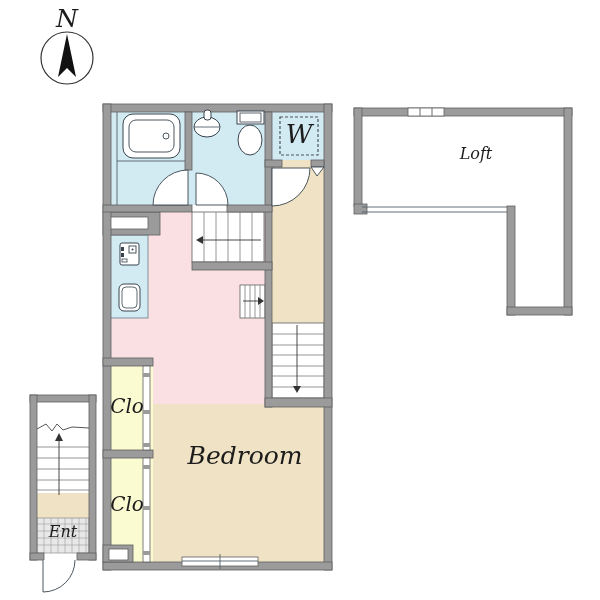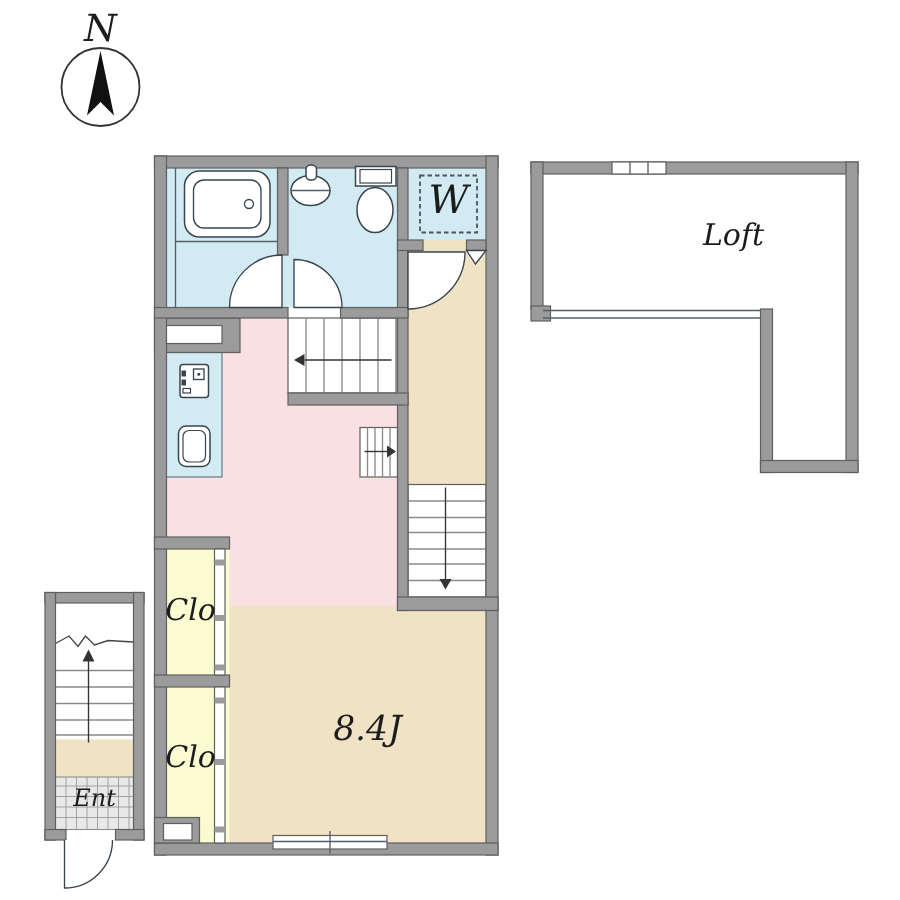--- a/index.html
+++ b/index.html
@@ -3,21 +3,21 @@
 <meta charset="utf-8">
 <style>
   html,body{margin:0;padding:0;background:#ffffff;}
   .canvas{position:relative;width:600px;height:600px;background:#ffffff;overflow:hidden;
           font-family:"DejaVu Serif", serif;}
   .plan-svg{position:absolute;left:0;top:0;}
   .lbl{position:absolute;font-style:italic;color:#1c1c1c;text-align:center;
        font-family:"DejaVu Serif", serif;line-height:1.05;white-space:nowrap;}
   .lbl-n{left:47px;top:6px;width:40px;font-size:25px;}
   .lbl-w{left:279px;top:121px;width:40px;font-size:26px;}
-  .lbl-loft{left:429px;top:146px;width:120px;font-size:20px;}
+  .lbl-loft{left:416px;top:146px;width:120px;font-size:16px;}
   .lbl-clo1{left:102px;top:396px;width:50px;font-size:20px;}
   .lbl-clo2{left:102px;top:494px;width:50px;font-size:20px;}
   .lbl-bedroom{left:165px;top:443px;width:160px;font-size:25px;}
   .lbl-size{left:165px;top:474px;width:160px;font-size:23px;}
   .lbl-ent{left:37px;top:524px;width:52px;font-size:16px;}
   .wall{stroke:#5f5f5f;stroke-width:0.8;}
   .thin{stroke:#56606a;stroke-width:0.9;fill:none;}
   .fix{stroke:#39444e;stroke-width:1;fill:#ffffff;}
   .stepline{stroke:#8a8a8a;stroke-width:0.9;}
   .arrow{stroke:#333;stroke-width:0.9;fill:none;}
@@ -211,16 +211,16 @@
     <rect x="77" y="553" width="19" height="7" class="wall" fill="#9b9b9b"></rect>
     <path d="M 43,560 L 43,592 A 32 32 0 0 0 75,560" fill="#ffffff" stroke="#39444e" stroke-width="0.9"></path>
   </g>
 </svg>
 
 <div class="lbl lbl-n">N</div>
 <div class="lbl lbl-w">W</div>
 <div class="lbl lbl-loft">Loft</div>
 <div class="lbl lbl-clo1">Clo</div>
 <div class="lbl lbl-clo2">Clo</div>
-<div class="lbl lbl-size">8.4J</div>
+<div class="lbl lbl-bedroom">Bedroom</div>
 <div class="lbl lbl-ent">Ent</div>
 
 </div>
 
 </body></html>

